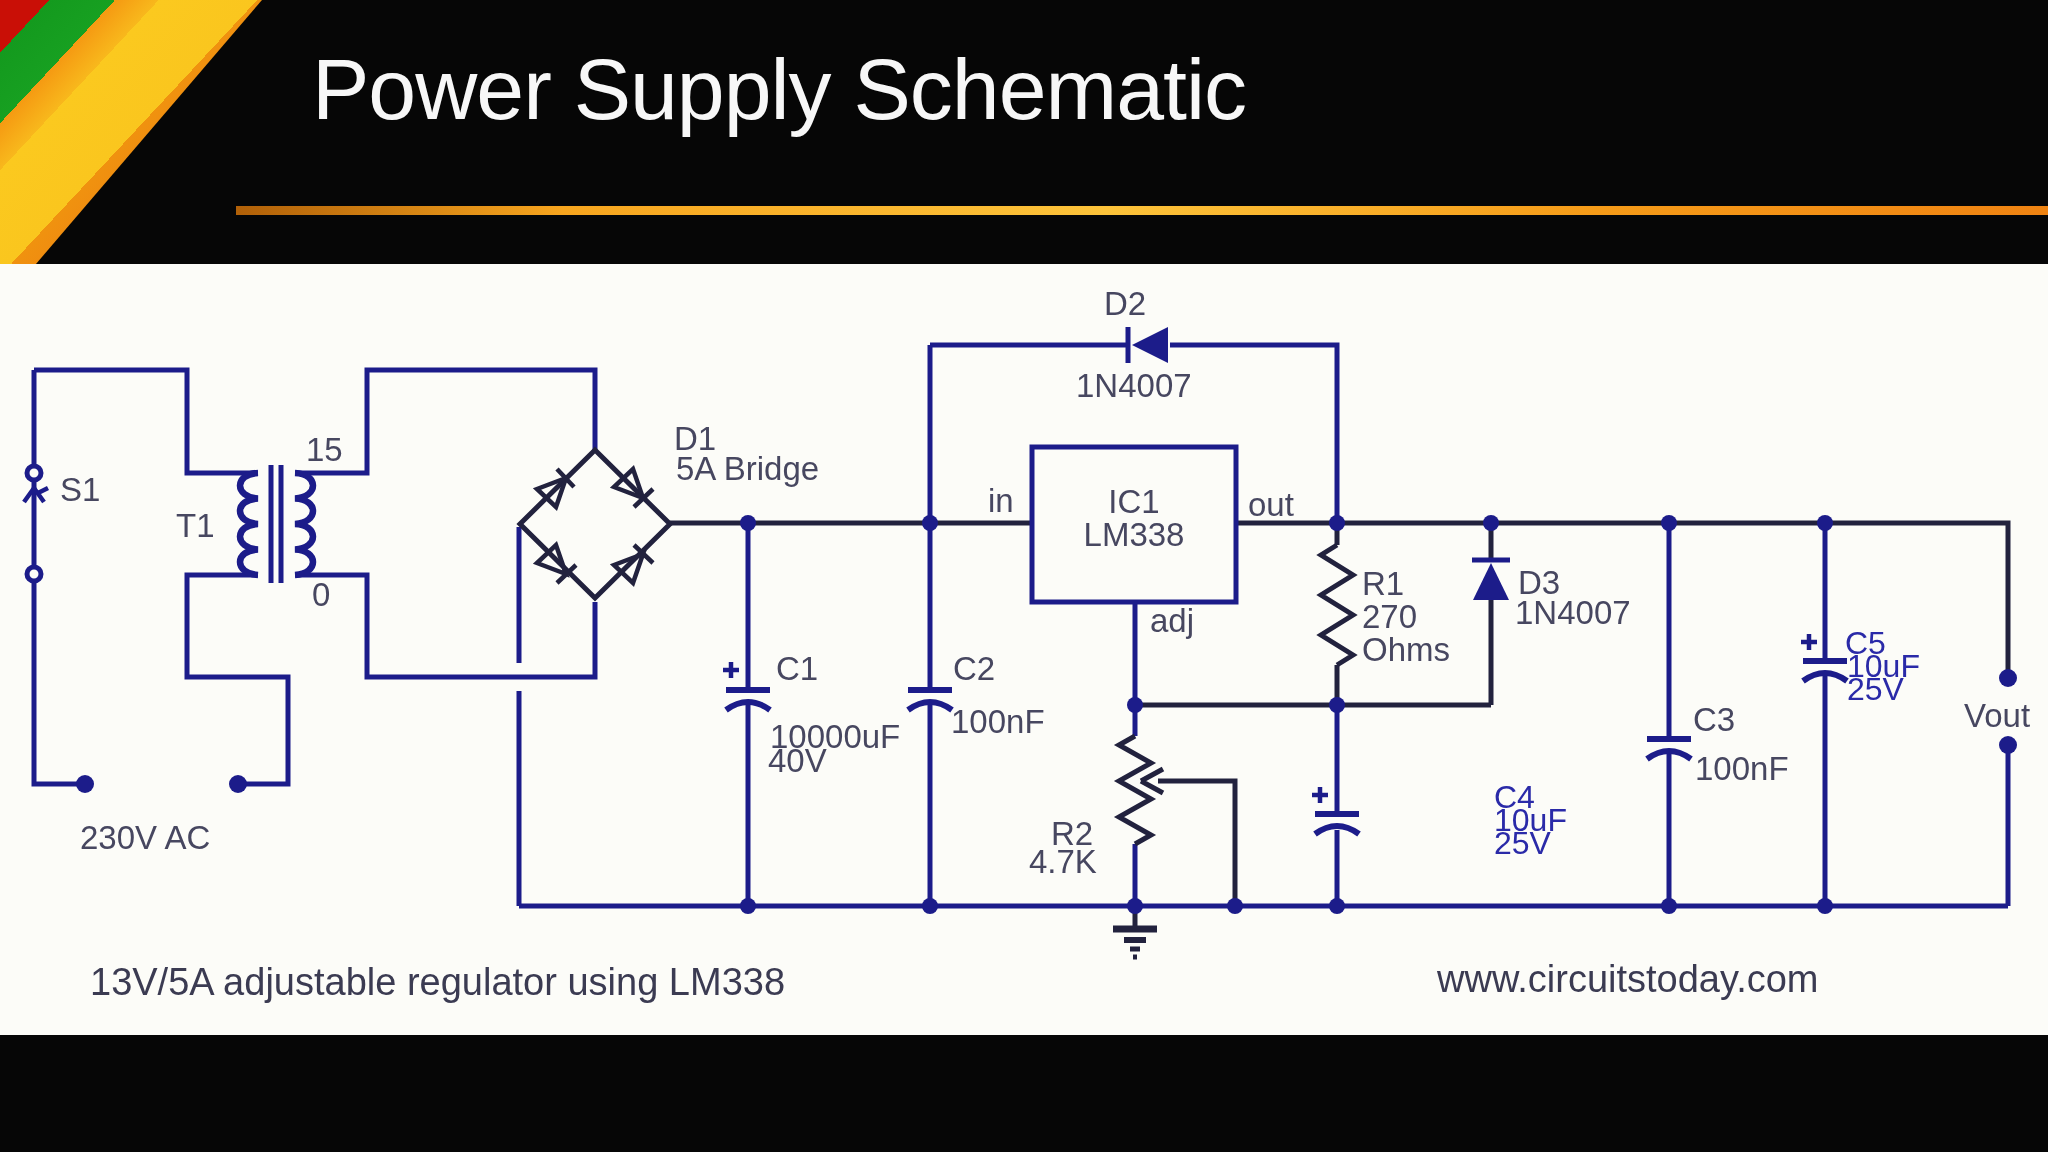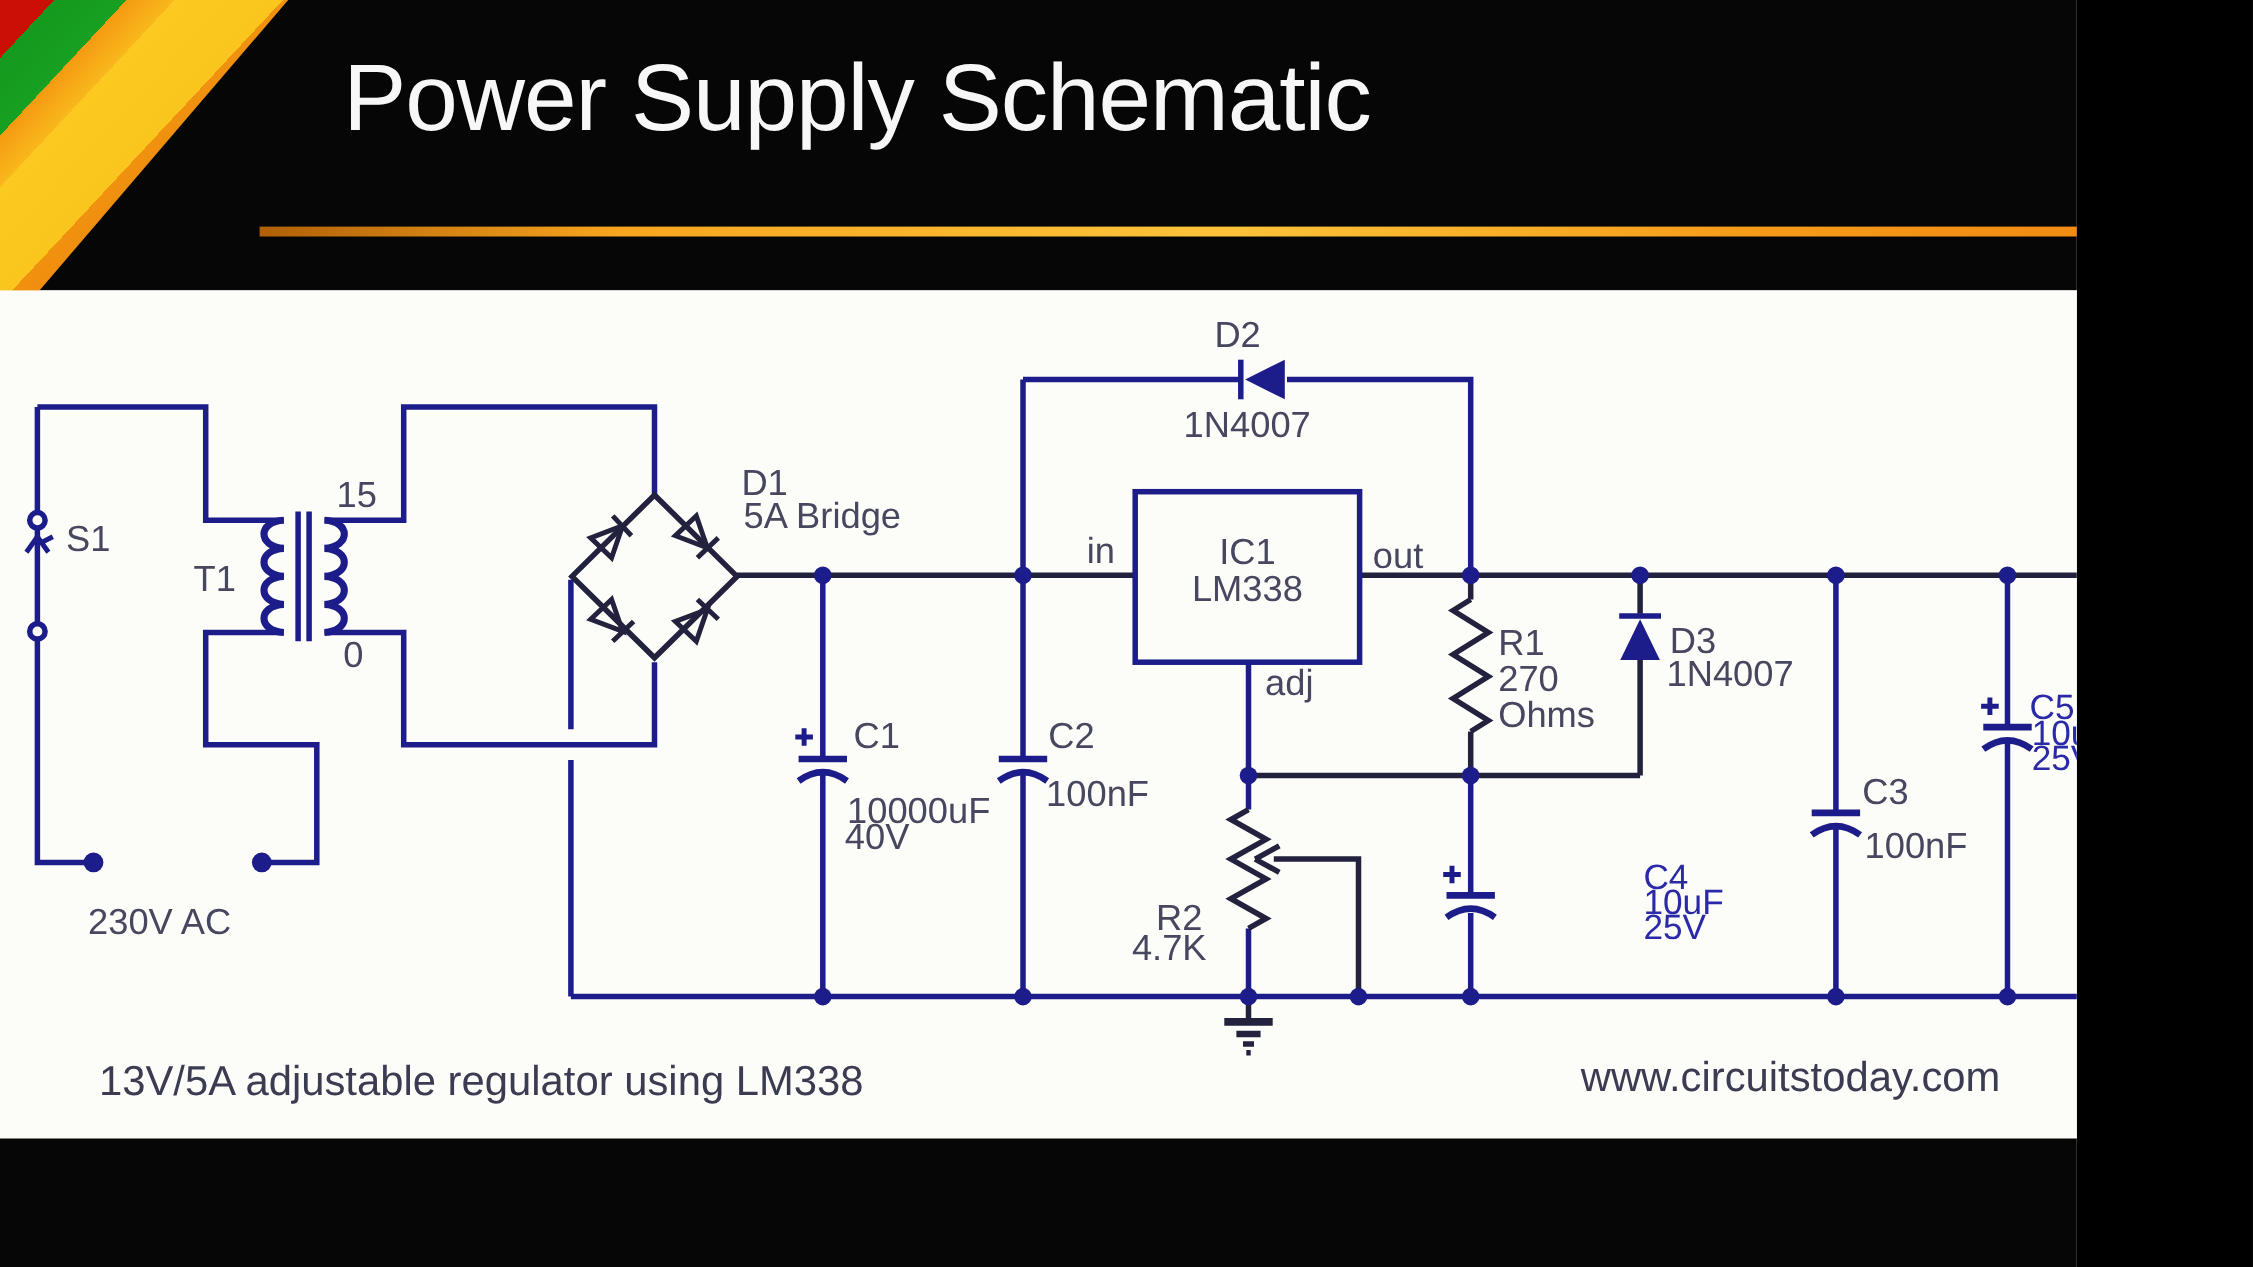--- a/index.html
+++ b/index.html
@@ -1,16 +1,16 @@
 <!DOCTYPE html>
 <html><head>
 <meta charset="utf-8">
 <style>
   html,body{margin:0;padding:0;background:#000;}
-  #slide{position:relative;width:1888px;height:1152px;overflow:hidden;
+  #slide{position:relative;width:2048px;height:1152px;overflow:hidden;
          font-family:"Liberation Sans",sans-serif;background:#fcfcfa;}
   
   #header{position:absolute;left:0;top:0;width:2048px;height:264px;background:#060606;}
   #corner-decoration{position:absolute;left:0;top:0;width:262px;height:306px;
     clip-path:polygon(0 0,100% 0,0 100%);
     background:linear-gradient(133deg,
       #c90f06 0%,#c90f06 9%,
       #149a1e 9%,#17a021 21%,
       #f59a12 21%,#f8b81c 29%,
       #fbc91f 29%,#fac61e 47%,

